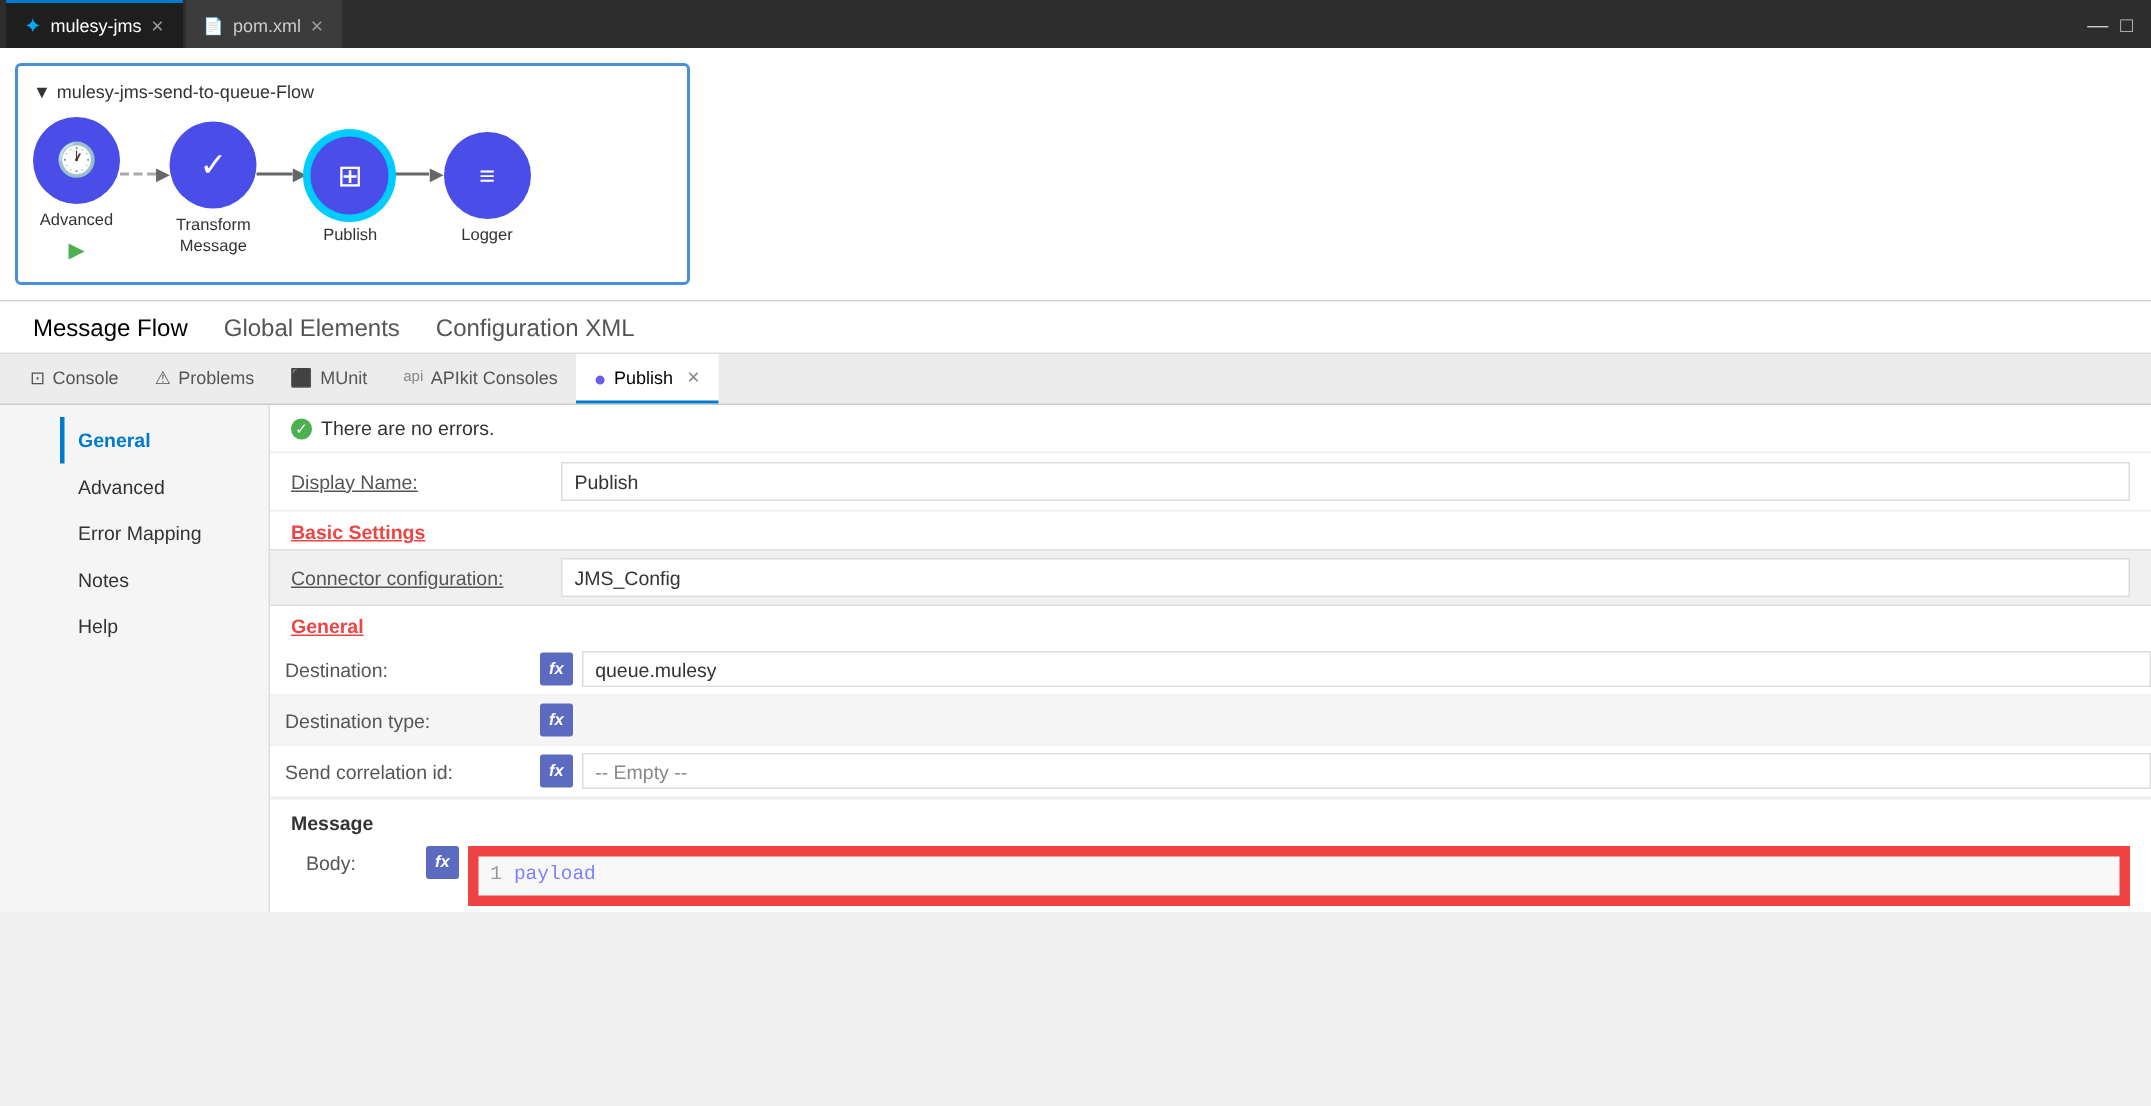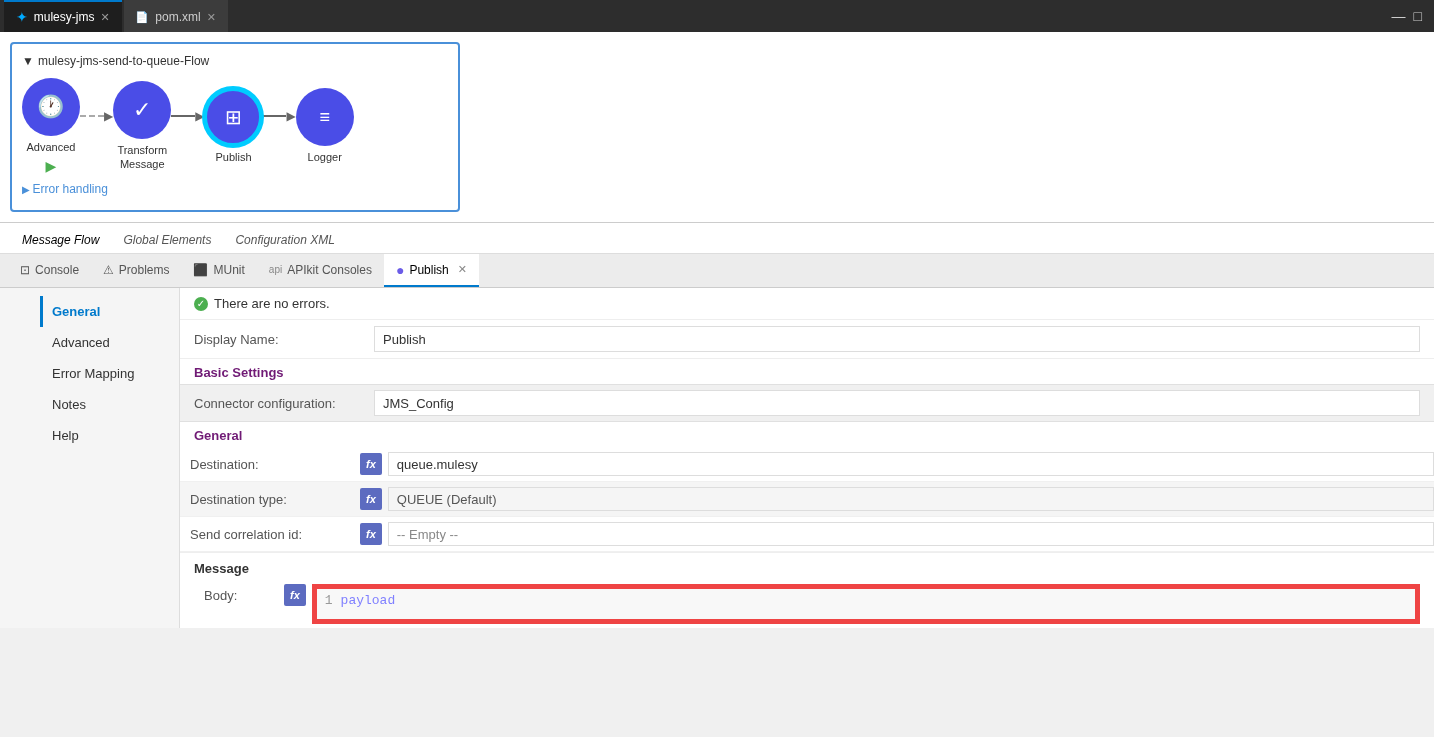--- a/index.html
+++ b/index.html
@@ -120,26 +120,25 @@
 
     
     .sub-nav {
       display: flex;
       gap: 0;
       padding: 6px 0 0 10px;
       background: #fff;
       border-bottom: 1px solid #ddd;
     }
     .sub-nav-item {
-      font-size: 12px;
+      font-size: 16px;
       color: #555;
       padding: 4px 12px;
       cursor: pointer;
       border-bottom: 2px solid transparent;
-      font-style: italic;
     }
     .sub-nav-item.active {
       color: #000;
       font-weight: 500;
     }
 
     
     .bottom-panel {
       display: flex;
       flex-direction: column;
@@ -229,20 +228,21 @@
       display: inline-flex;
       align-items: center;
       justify-content: center;
       color: white;
       font-size: 10px;
     }
     .form-label {
       color: #555;
       font-size: 13px;
       min-width: 180px;
+      text-decoration: underline;
     }
     .form-value {
       flex: 1;
       font-size: 13px;
       color: #333;
       background: #fff;
       border: 1px solid #ddd;
       padding: 3px 8px;
       height: 26px;
     }
@@ -295,21 +295,21 @@
       height: 24px;
     }
     .dest-value.gray-bg {
       background: #f5f5f5;
       color: #555;
     }
 
     
     .code-area {
       background: #f8f8f8;
-      border: 5px solid #ef4444;
+      border: 7px solid #ef4444;
       font-family: 'Courier New', monospace;
       font-size: 13px;
       padding: 4px 8px;
       flex: 1;
       min-height: 40px;
     }
     .code-line-num {
       color: #999;
       margin-right: 8px;
       user-select: none;
@@ -321,22 +321,23 @@
     .display-name-row {
       display: flex;
       align-items: center;
       padding: 6px 14px;
       border-bottom: 1px solid #eee;
     }
 
     .section-label {
       font-size: 13px;
       font-weight: 600;
-      color: #701a75;
+      color: #ef4444;
       padding: 6px 14px 4px 14px;
+      text-decoration: underline;
     }
 
     .message-section-header {
       font-size: 13px;
       font-weight: 600;
       color: #333;
       padding: 8px 14px 4px 14px;
       border-top: 1px solid #eee;
     }
     .body-row {
@@ -418,21 +419,20 @@
         <span style="color:#666;font-size:12px;">▶</span>
       </div>
 
       <div class="flow-node">
         <div class="node-circle">
           <span style="font-size:18px;">≡</span>
         </div>
         <div class="node-label">Logger</div>
       </div>
     </div>
-    <div class="error-handling">Error handling</div>
   </div>
 </div>
 
 <div class="sub-nav">
   <div class="sub-nav-item active">Message Flow</div>
   <div class="sub-nav-item">Global Elements</div>
   <div class="sub-nav-item">Configuration XML</div>
 </div>
 
 <div class="bottom-panel">
@@ -494,21 +494,20 @@
 
       <div class="dest-row">
         <span class="dest-label">Destination:</span>
         <button class="fx-btn">fx</button>
         <input class="dest-value" type="text" value="queue.mulesy" style="">
       </div>
 
       <div class="dest-row" style="background:#f5f5f5;">
         <span class="dest-label">Destination type:</span>
         <button class="fx-btn">fx</button>
-        <input class="dest-value gray-bg" type="text" value="QUEUE (Default)" style="">
       </div>
 
       <div class="dest-row">
         <span class="dest-label">Send correlation id:</span>
         <button class="fx-btn">fx</button>
         <input class="dest-value" type="text" style="color: rgb(136, 136, 136);" value="-- Empty --">
       </div>
 
       <div class="message-section-header">Message</div>
 

